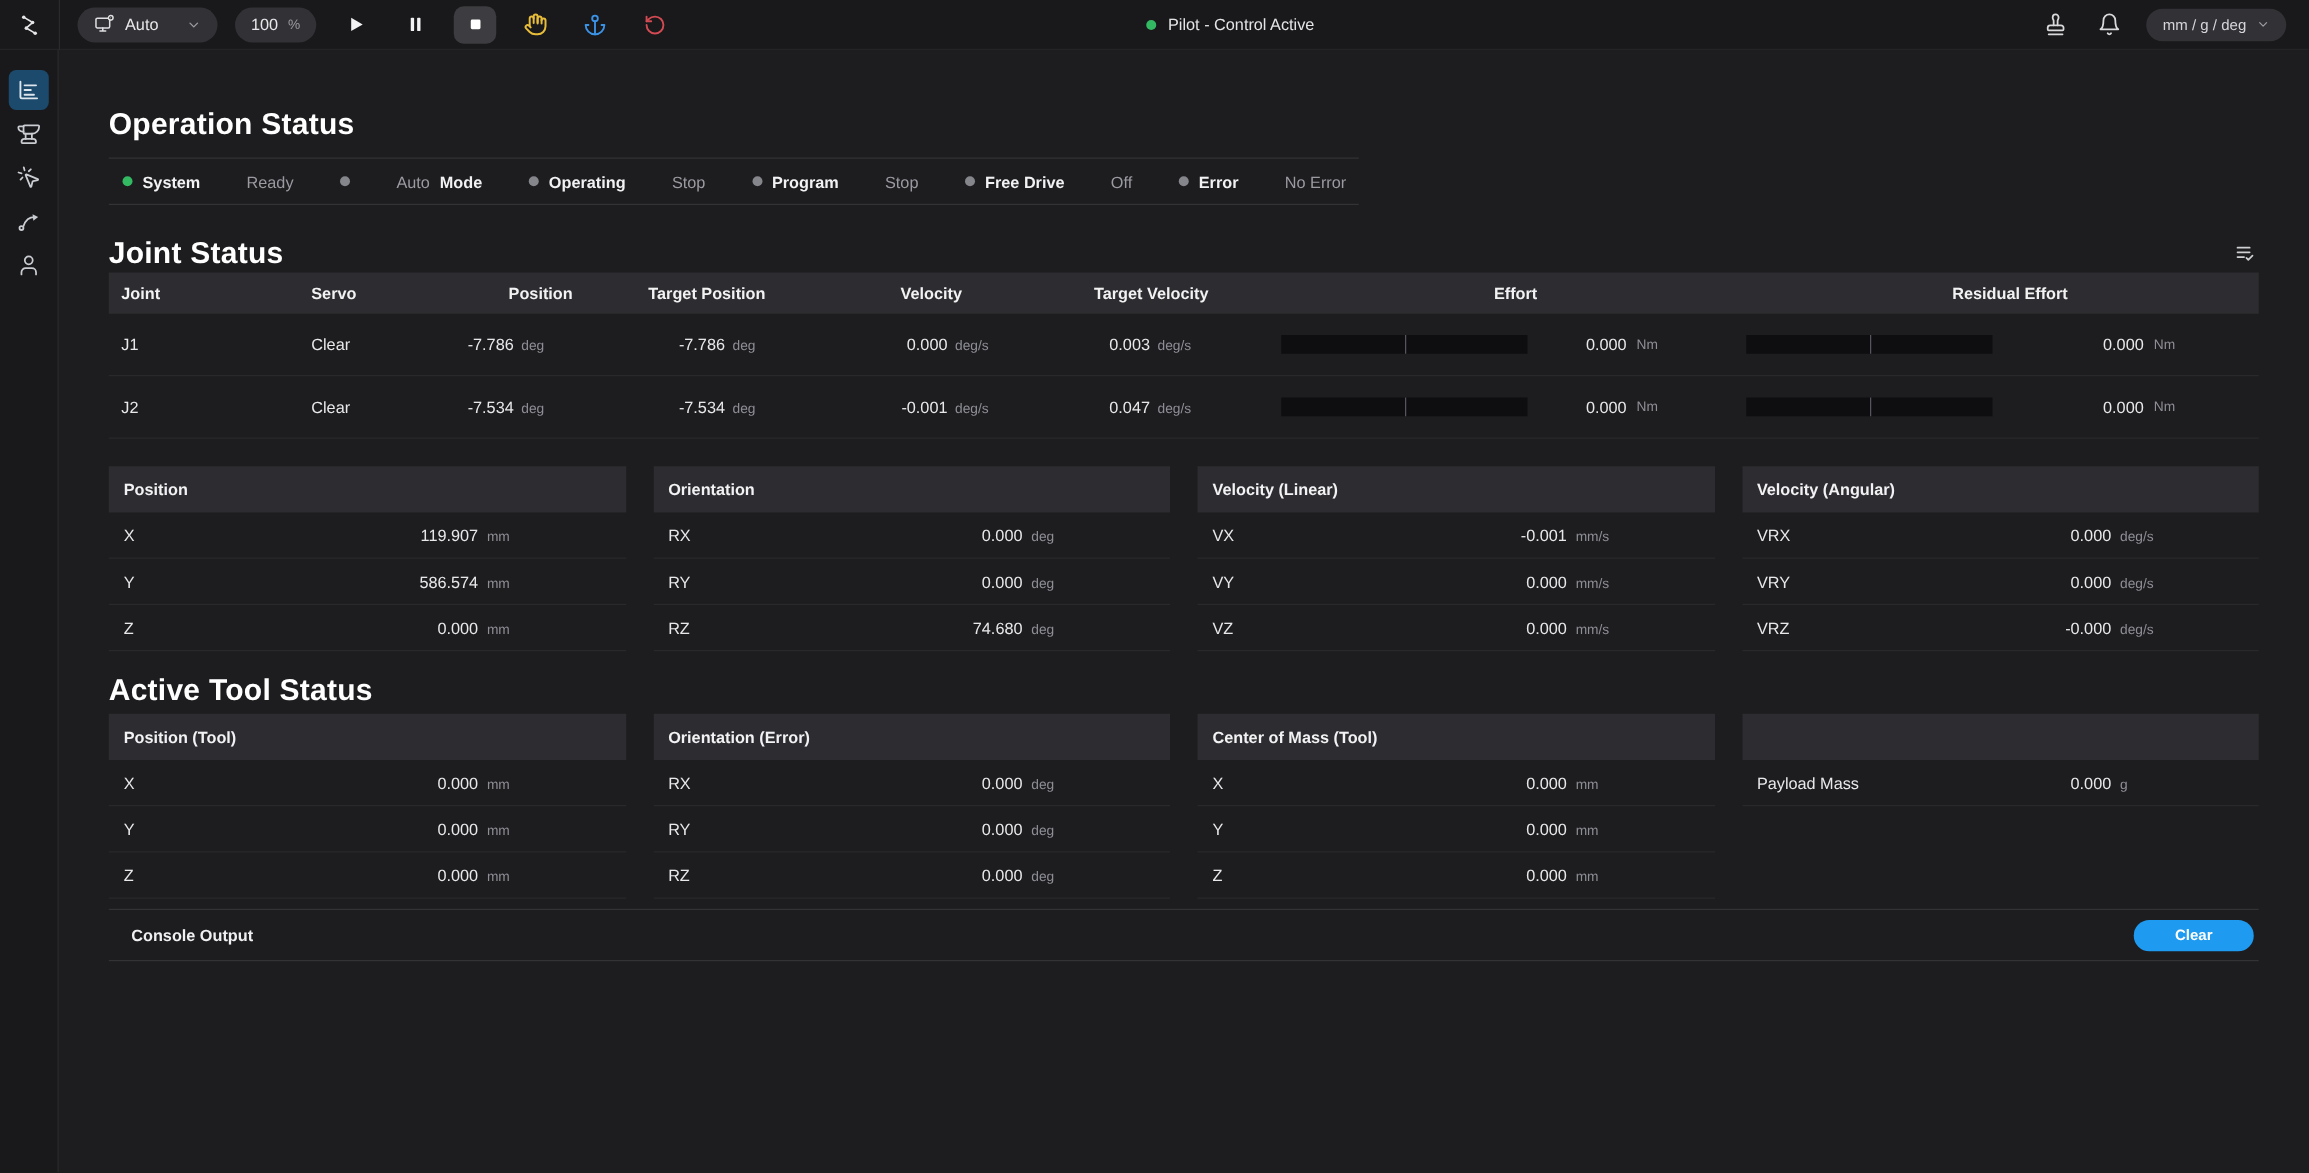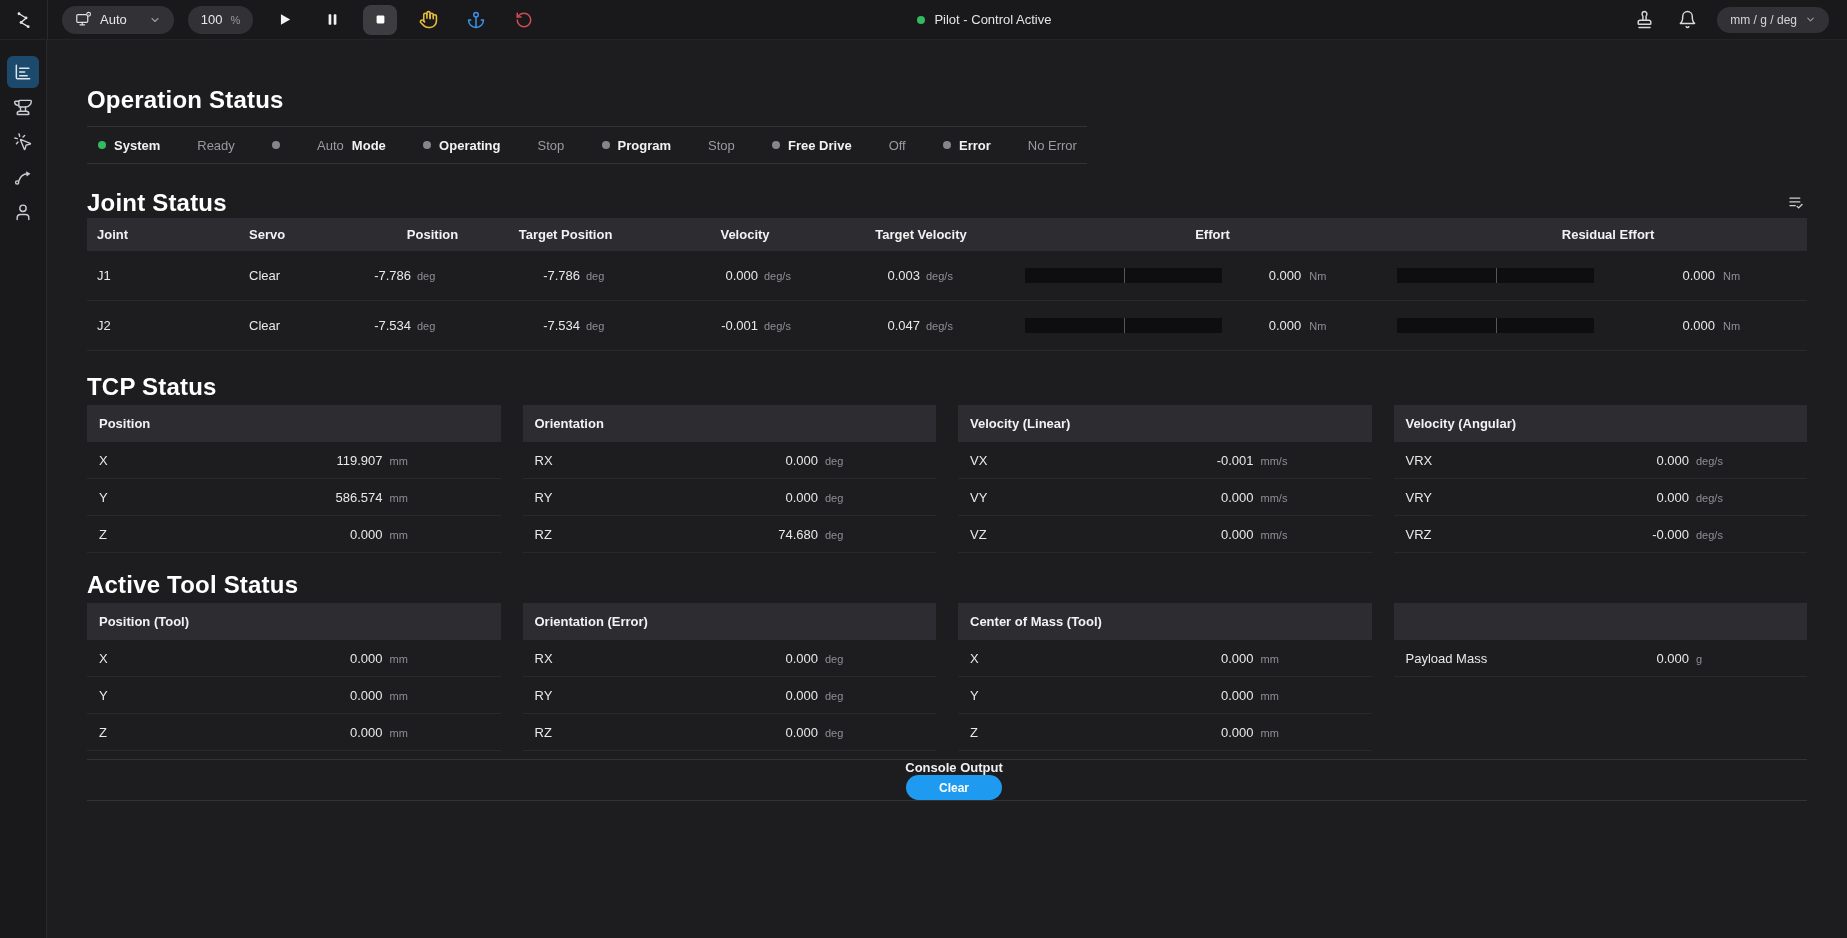--- a/index.html
+++ b/index.html
@@ -101,21 +101,21 @@
   .panel-row {
     display:flex; align-items:baseline; height:37px; line-height:37px;
     border-bottom:1px solid #29292d; padding:0 12px;
   }
   .p-label { width:120px; color:#e8e8ea; }
   .p-val { flex:1; text-align:right; }
   .p-unit { width:106px; padding-left:7px; font-size:11px; color:#8e8e96; }
 
   
   .console-section { margin-top:8px; border-top:1px solid #323237; border-bottom:1px solid #323237; }
-  .console-row { display:flex; justify-content:flex-end; align-items:center; height:40px; padding:0 4px 0 18px;flex-direction:column; }
+  .console-row { display:flex; justify-content:space-between; align-items:center; height:40px; padding:0 4px 0 18px; }
   .console-title { font-weight:700; color:#f0f0f2; }
   .clear-btn {
     background:#1e9af0; color:#ffffff; border:none; border-radius:13px;
     height:25px; padding:0 33px; font-size:12px; font-weight:600; cursor:pointer; font-family:inherit;
   }
 </style>
 </head>
 <body>
 
 <header class="topbar">
@@ -412,21 +412,20 @@
           </div>
         <div class="jc8 eff">
             <div class="bar"></div>
             <span class="v">0.000</span>
             <span class="u">Nm</span>
           </div>
       </div>
     </section>
 
     <section class="tcp-section">
-      <h1 class="section-title">TCP Status</h1>
       <div class="panel-grid">
         <div class="panel">
           <div class="panel-header">Position</div>
           <div class="panel-row">
               <span class="p-label">X</span>
               <span class="p-val">119.907</span>
               <span class="p-unit">mm</span>
             </div>
           <div class="panel-row">
               <span class="p-label">Y</span>

